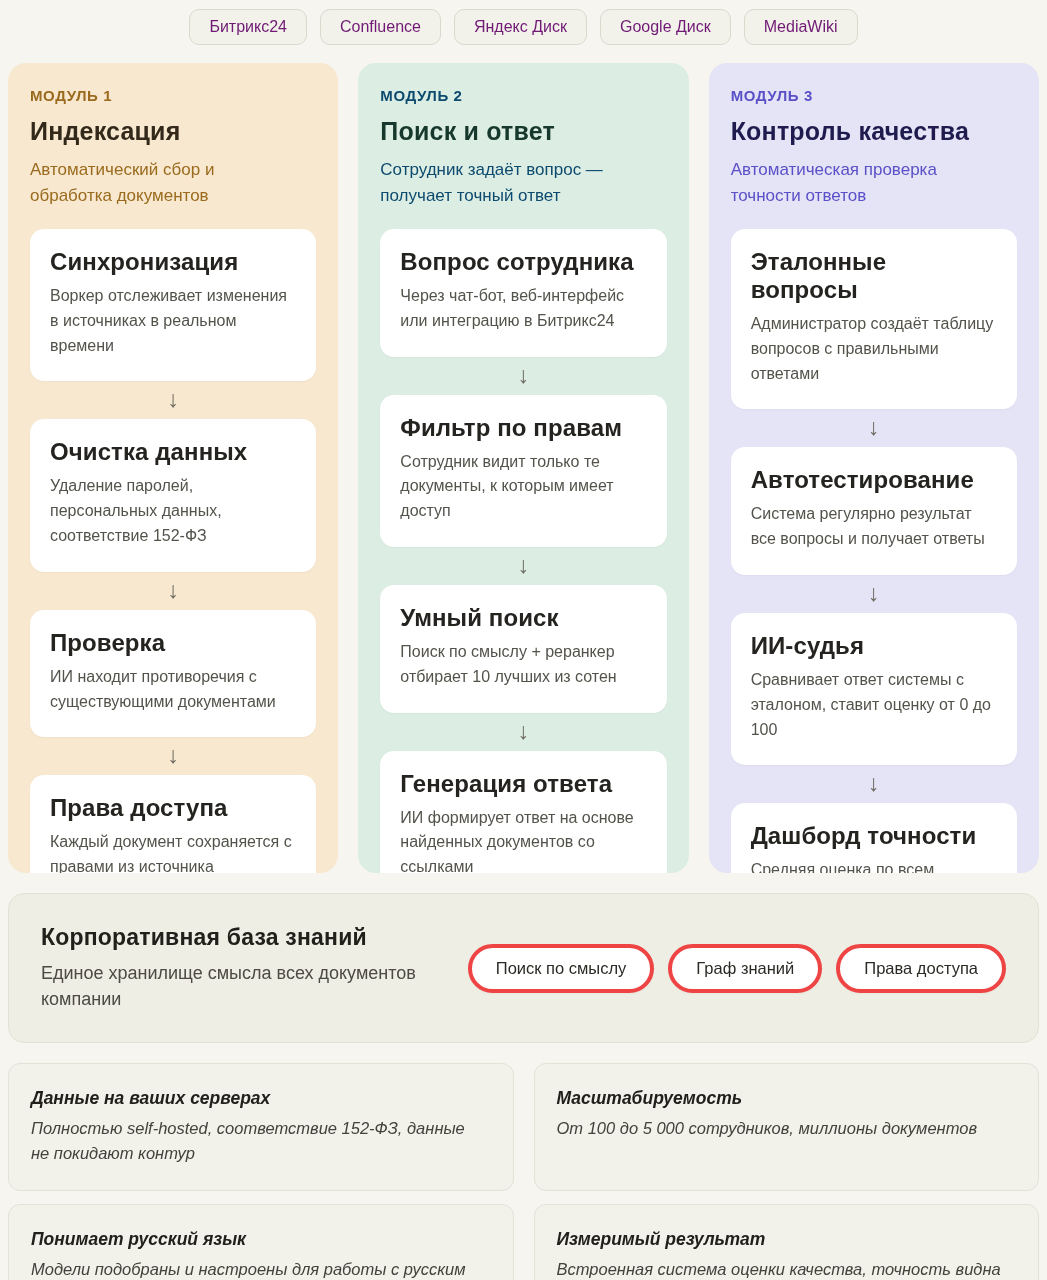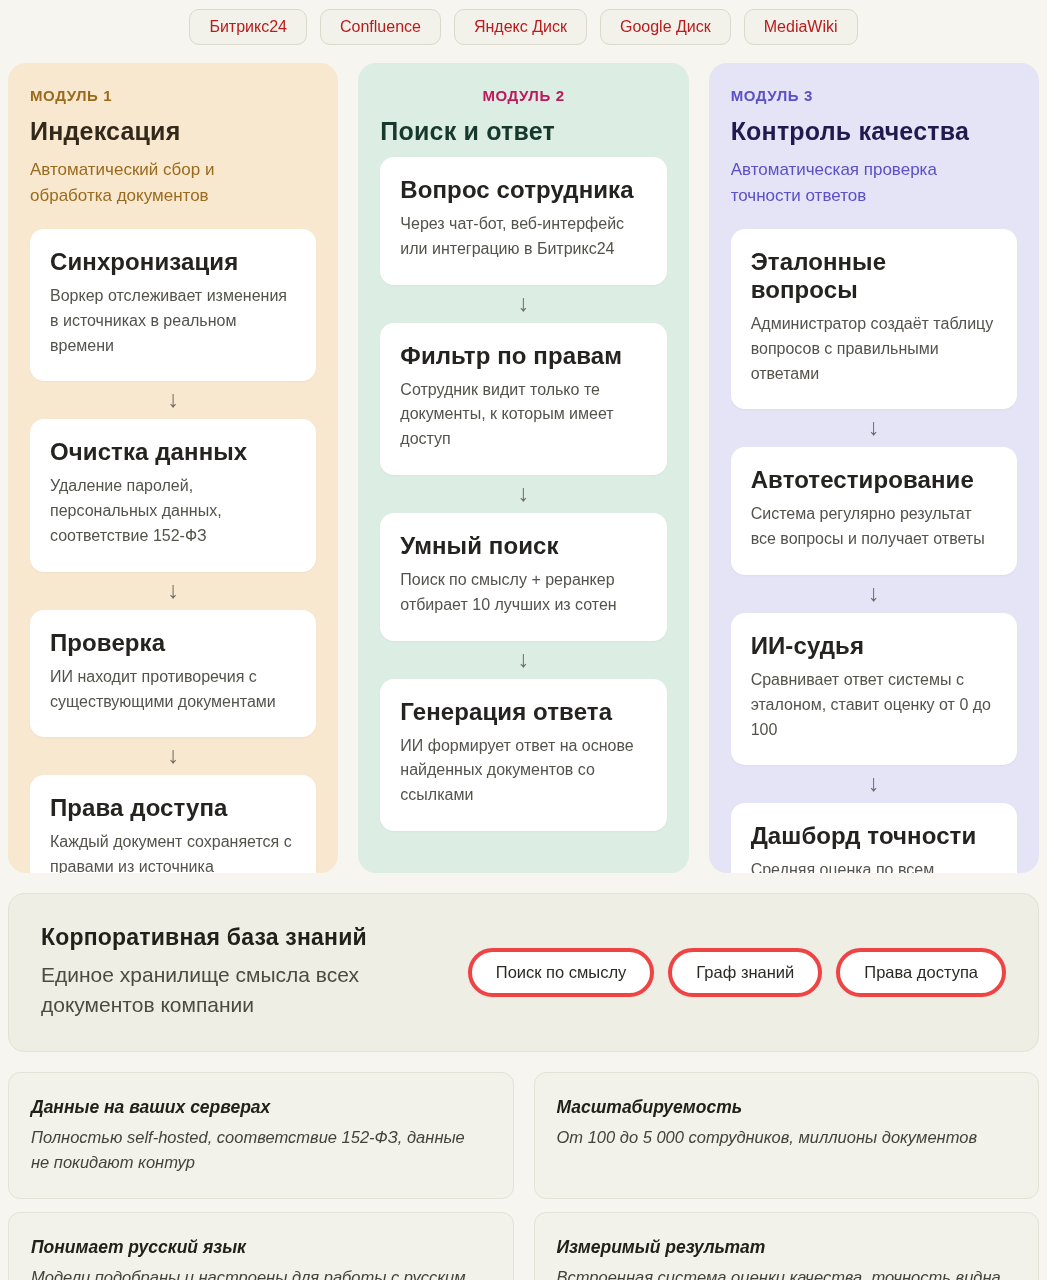--- a/index.html
+++ b/index.html
@@ -19,21 +19,21 @@
     justify-content: center;
     gap: 13px;
     padding: 1px 0 3px;
   }
   .chip {
     background: #f2f1ea;
     border: 1px solid #dbd9cc;
     border-radius: 10px;
     padding: 8px 19px;
     font-size: 16px;
-    color: #b91c1c;
+    color: #701a75;
     white-space: nowrap;
   }
 
   
   .modules {
     margin-top: 15px;
     display: grid;
     grid-template-columns: repeat(3, 1fr);
     gap: 20px;
   }
@@ -46,21 +46,21 @@
   .module.m1 { background: #f8e8cf; }
   .module.m2 { background: #dcede3; }
   .module.m3 { background: #e5e3f6; }
   .module-label {
     font-size: 15px;
     font-weight: 700;
     letter-spacing: 0.6px;
     margin-bottom: 13px;
   }
   .m1 .module-label, .m1 .module-subtitle { color: #9a6b1e; }
-  .m2 .module-label, .m2 .module-subtitle { color: #be185d; text-align: center; }
+  .m2 .module-label, .m2 .module-subtitle { color: #0c4a6e; }
   .m3 .module-label, .m3 .module-subtitle { color: #5a50c7; }
   .module-title {
     font-size: 25px;
     font-weight: 600;
     margin-bottom: 11px;
     letter-spacing: 0.2px;
   }
   .m1 .module-title { color: #33291a; }
   .m2 .module-title { color: #16382d; }
   .m3 .module-title { color: #1f1b4e; }
@@ -108,21 +108,21 @@
     align-items: center;
   }
   .kb-title {
     font-size: 23px;
     font-weight: 700;
     color: #21201a;
     margin-bottom: 9px;
     letter-spacing: 0.2px;
   }
   .kb-subtitle {
-    font-size: 21px;
+    font-size: 18px;
     line-height: 1.45;
     color: #4c4a43;
     max-width: 430px;
   }
   .kb-chips { display: flex; gap: 14px; }
   .pill {
     background: #ffffff;
     border: 4px solid #ef4444;
     border-radius: 999px;
     padding: 11px 24px;
@@ -197,20 +197,21 @@
       <div class="arrow">↓</div>
       <div class="step-card">
         <div class="step-title">Права доступа</div>
         <div class="step-desc">Каждый документ сохраняется с правами из источника</div>
       </div>
     </section>
 
     <section class="module m2">
       <div class="module-label">МОДУЛЬ 2</div>
       <div class="module-title">Поиск и ответ</div>
+      <div class="module-subtitle">Сотрудник задаёт вопрос — получает точный ответ</div>
 
       <div class="step-card">
         <div class="step-title">Вопрос сотрудника</div>
         <div class="step-desc">Через чат-бот, веб-интерфейс или интеграцию в Битрикс24</div>
       </div>
       <div class="arrow">↓</div>
       <div class="step-card">
         <div class="step-title">Фильтр по правам</div>
         <div class="step-desc">Сотрудник видит только те документы, к которым имеет доступ</div>
       </div>

